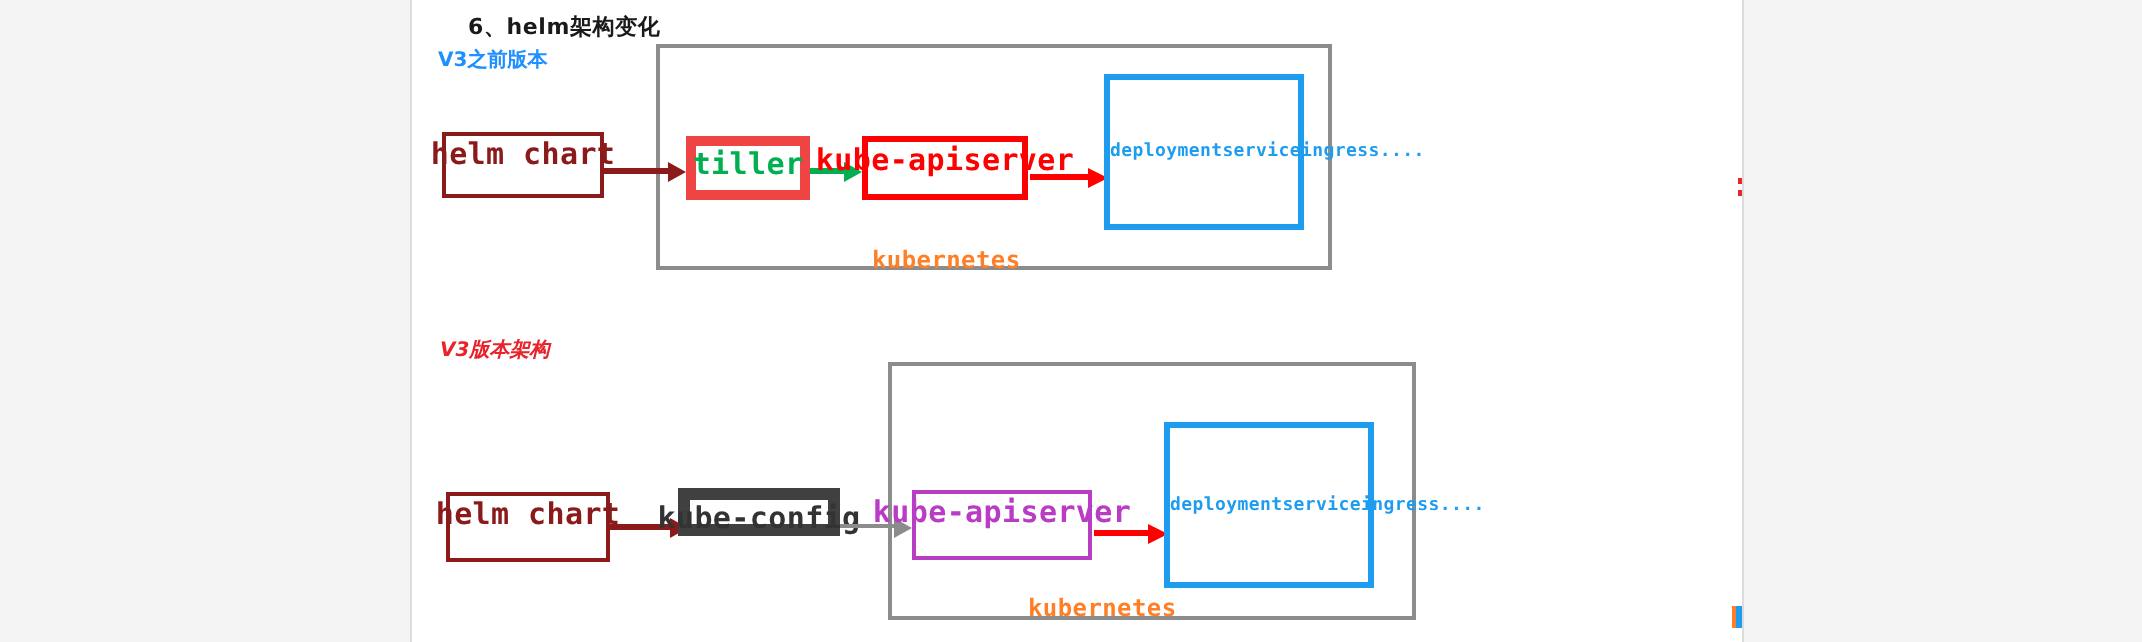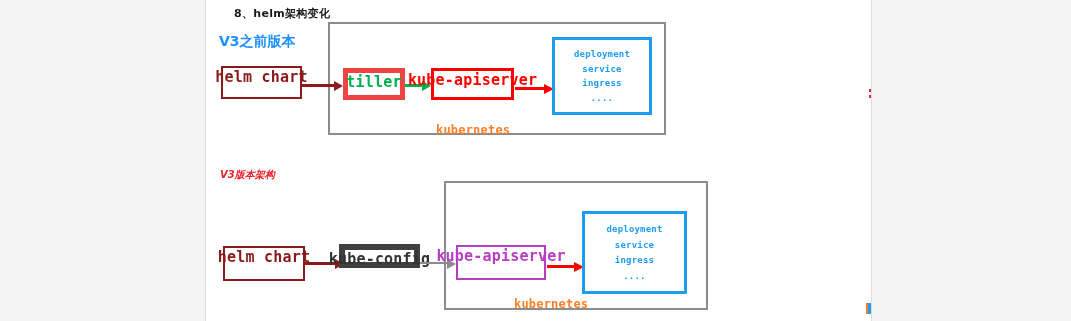--- a/index.html
+++ b/index.html
@@ -24,23 +24,23 @@
   .abs{position:absolute;}
 
   
   #doc-title{
     left:28px;top:6px;
     font-family:"DejaVu Sans","Liberation Sans",sans-serif;
     font-size:11px;font-weight:bold;color:#1a1a1a;
     letter-spacing:.3px;white-space:nowrap;
   }
   #label-v2{
-    left:13px;top:33px;
+    left:13px;top:23px;
     font-family:"DejaVu Sans","Liberation Sans",sans-serif;
-    font-size:14px;font-weight:bold;color:#1e90ff;
+    font-size:10px;font-weight:bold;color:#1e90ff;
     white-space:nowrap;
     text-align:right;
   }
   #label-v3{
     left:14px;top:168px;
     font-family:"DejaVu Sans","Liberation Sans",sans-serif;
     font-size:10px;font-weight:bold;color:#e8232a;
     white-space:nowrap;
     font-style:italic;
   }
@@ -62,21 +62,21 @@
   .klabel{
     font-size:12px;font-weight:bold;color:#ff7f27;
     white-space:nowrap;letter-spacing:.2px;
   }
   .reslist{
     box-sizing:border-box;
     border:3px solid #1e9cf0;
     background:#ffffff;
     color:#1e9cf0;
     font-size:9px;font-weight:bold;
-    display:flex;flex-direction:column;
+    display:flex;flex-direction:row;
     align-items:center;justify-content:space-evenly;
     padding:4px 0;
     letter-spacing:.2px;
   }
   .reslist span{display:block;}
 
   
   .arrow{position:absolute;height:0;}
   .arrow .shaft{position:absolute;left:0;top:0;height:3px;}
   .arrow .head{
@@ -86,21 +86,21 @@
   }
 
   
   .edge-mark{position:absolute;}
 </style>
 </head>
 <body>
 
 <div id="page">
 
-  <div class="abs" id="doc-title">8、helm架构变化</div>
+  <div class="abs" id="doc-title">6、helm架构变化</div>
 
   <div class="abs" id="label-v2">V3之前版本</div>
 
   <div class="abs container-box" style="left:122px;top:22px;width:338px;height:113px;"></div>
 
   <div class="abs klabel" style="left:230px;top:123px;">kubernetes</div>
 
   <div class="abs node" style="left:15px;top:66px;width:81px;height:33px;border:2px solid #8b1a1a;color:#8b1a1a;">
     <span>helm chart</span>
   </div>

